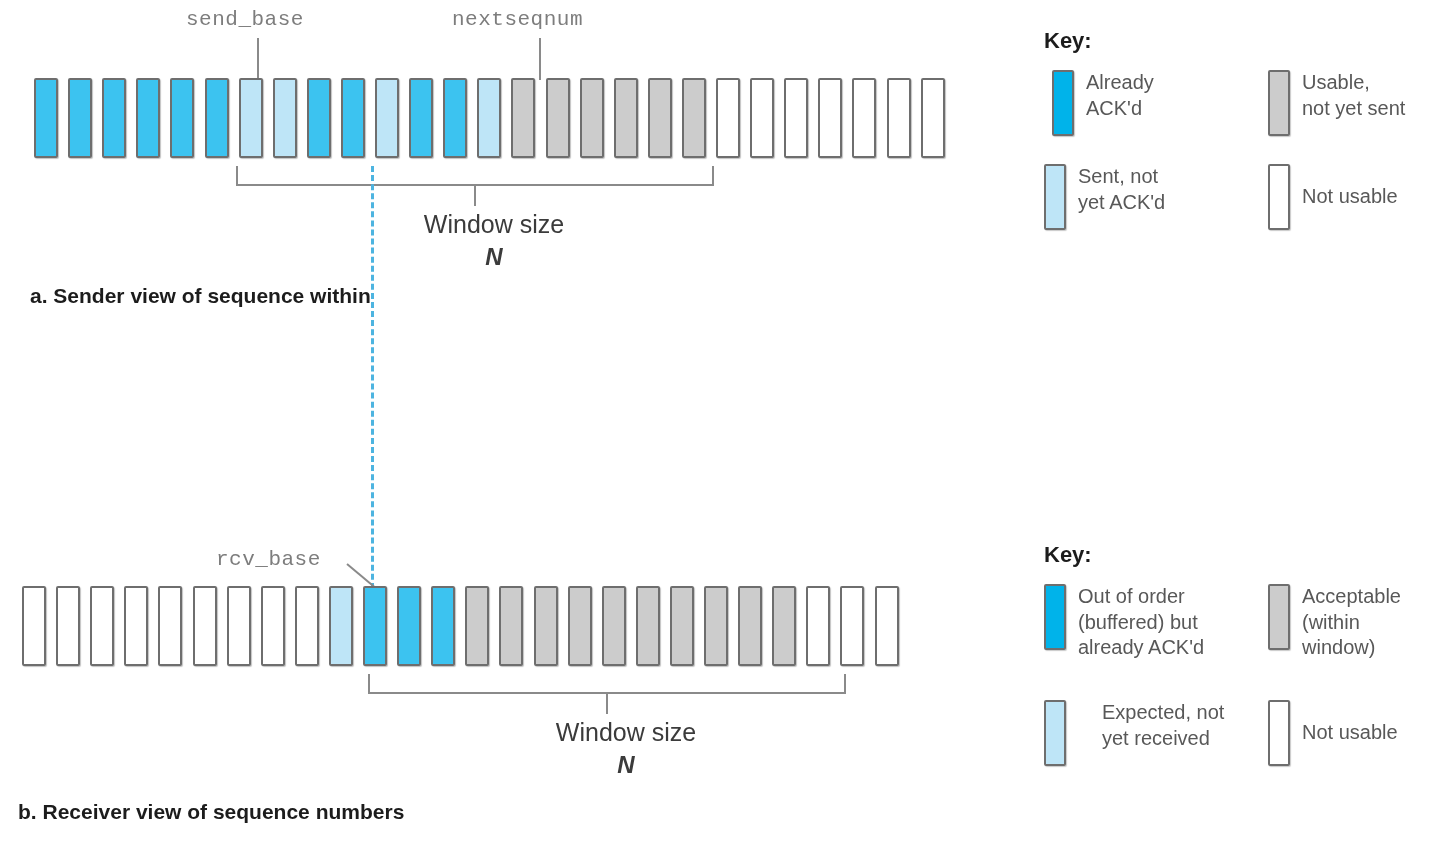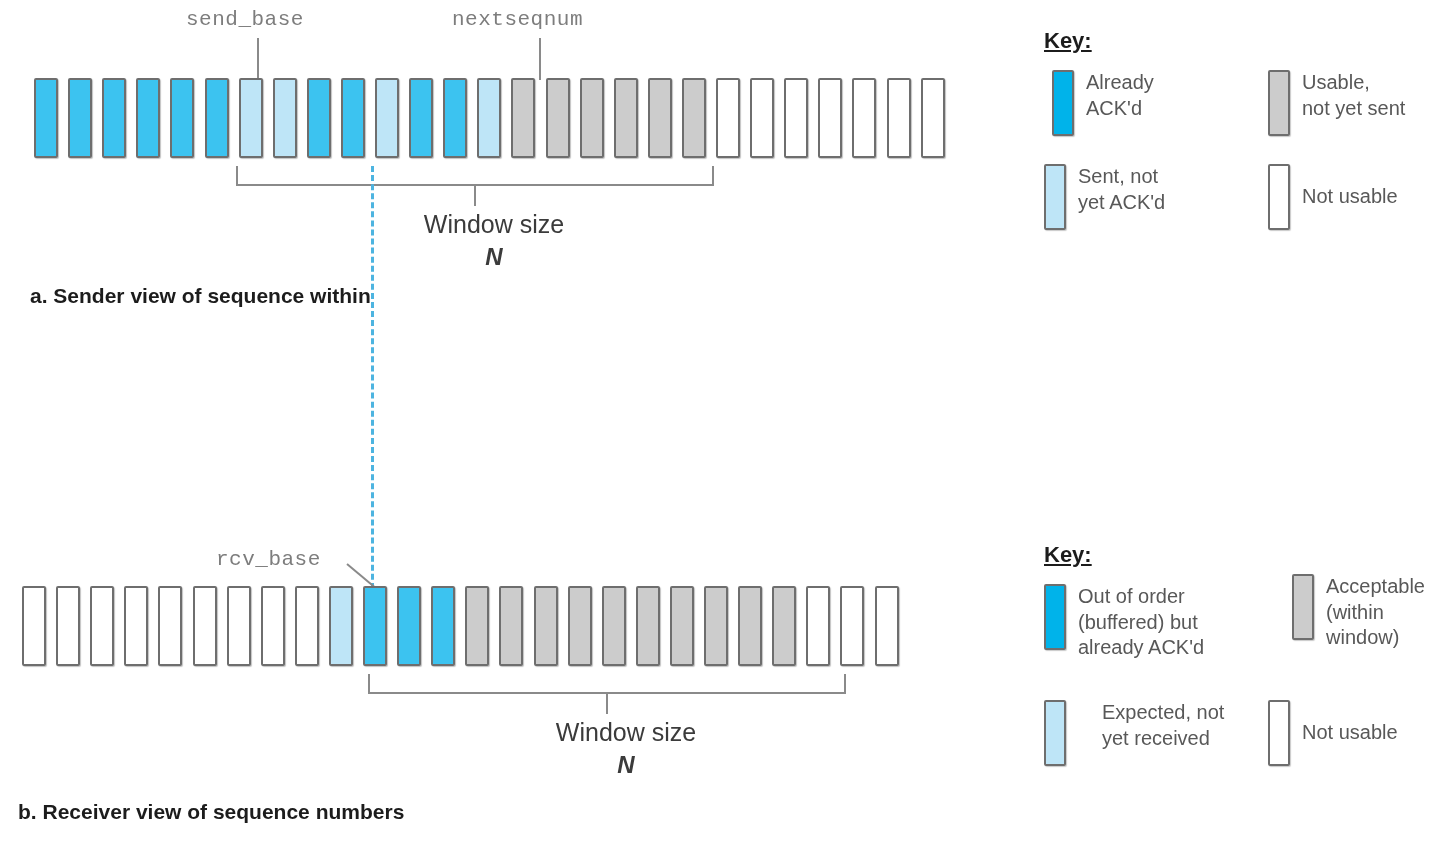--- a/index.html
+++ b/index.html
@@ -117,21 +117,20 @@
     color: #1c1c1c;
     white-space: nowrap;
   }
 
   
   .key-title {
     font-family: "Liberation Sans", sans-serif;
     font-weight: bold;
     font-size: 22px;
     color: #1c1c1c;
-    text-decoration: underline;
   }
   .key-block { position: absolute; }
   .key-item {
     position: absolute;
     display: flex;
     align-items: flex-start;
   }
   .key-swatch {
     width: 22px;
     height: 66px;
@@ -293,21 +292,21 @@
   <div class="key-block" style="left:1044px; top:542px; width:396px; height:230px;">
     <div class="key-title" style="position:absolute; left:0; top:0;">Key:</div>
 
     <div class="key-item" style="left:0; top:42px;">
       <div class="key-swatch acked"></div>
       <div class="key-text">Out of order
 (buffered) but
 already ACK'd</div>
     </div>
 
-    <div class="key-item" style="left:224px; top:32px;margin-left:24px;">
+    <div class="key-item" style="left:224px; top:42px;">
       <div class="key-swatch usable"></div>
       <div class="key-text">Acceptable
 (within
 window)</div>
     </div>
 
     <div class="key-item" style="left:0; top:158px;gap:24px;">
       <div class="key-swatch sent"></div>
       <div class="key-text">Expected, not
 yet received</div>

